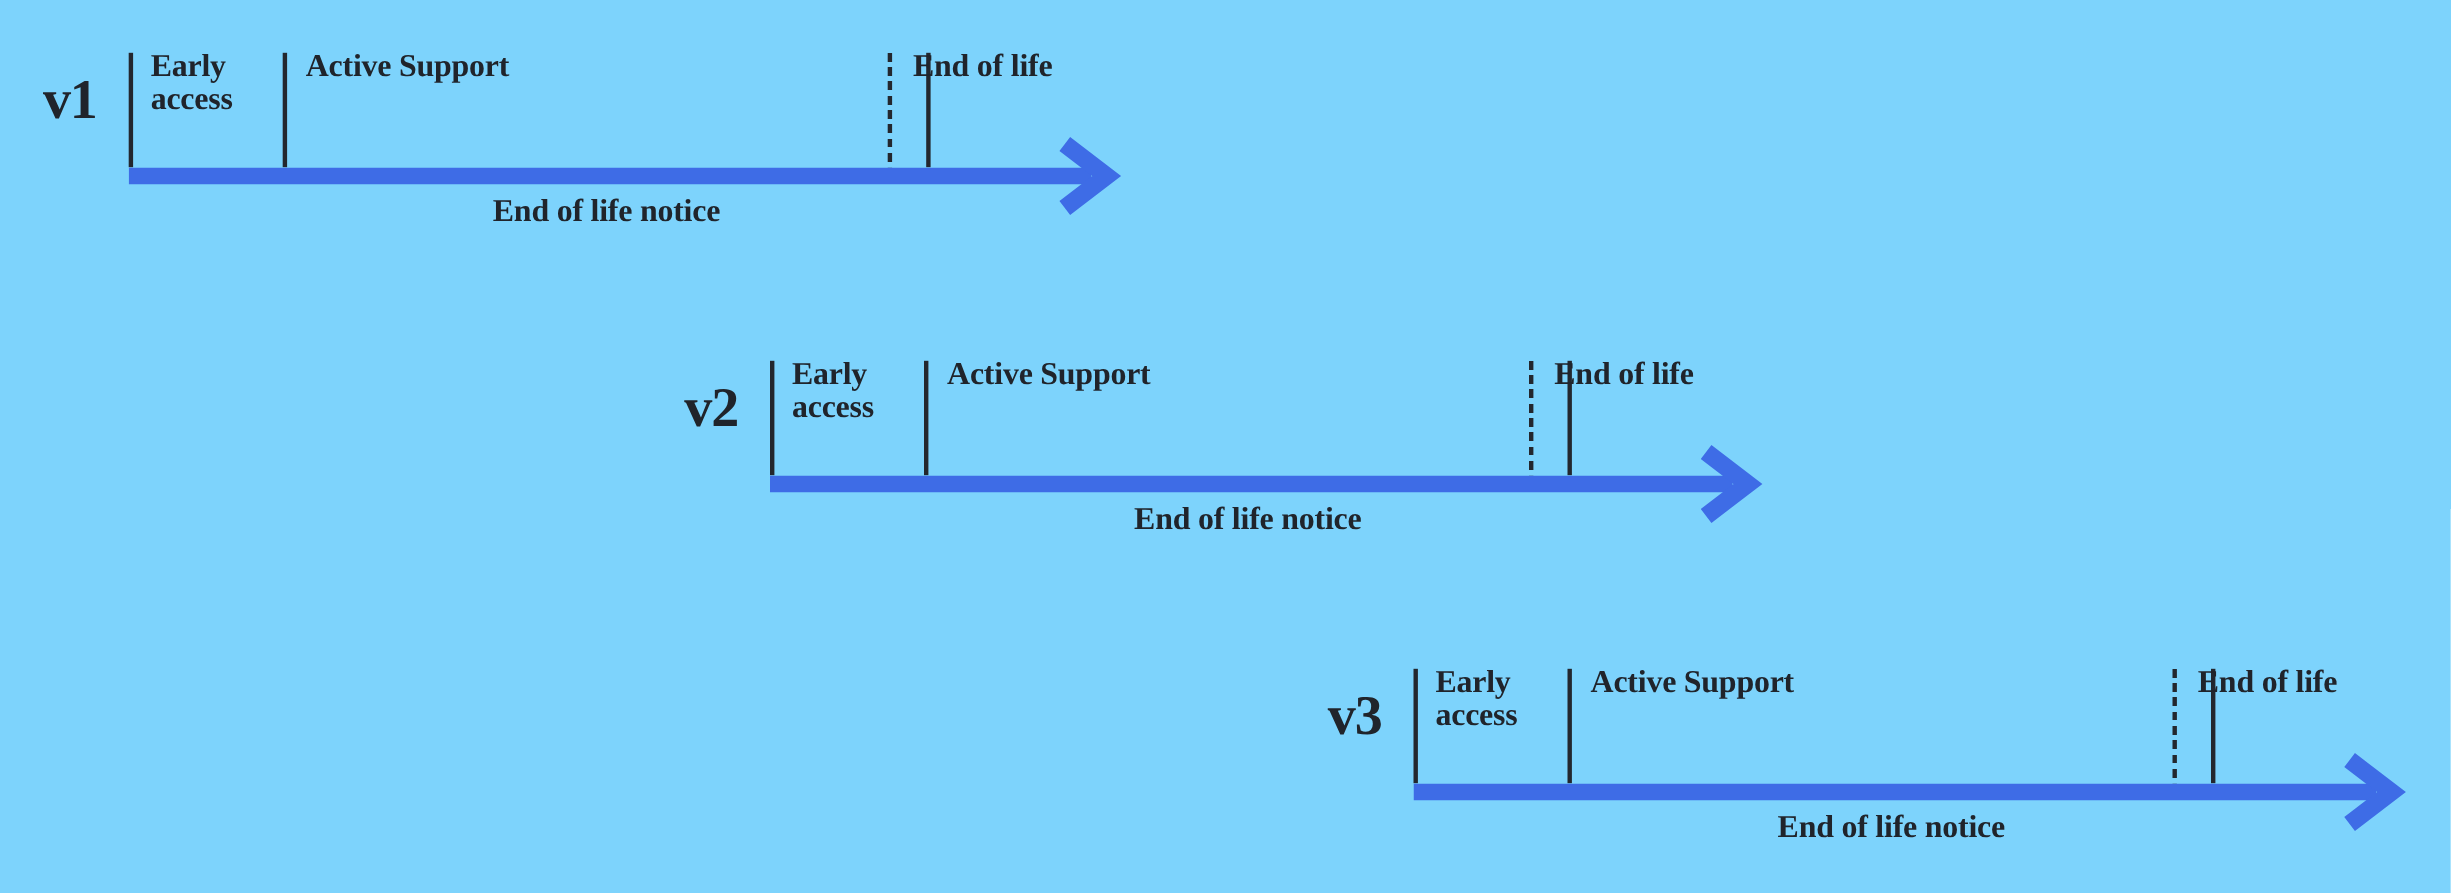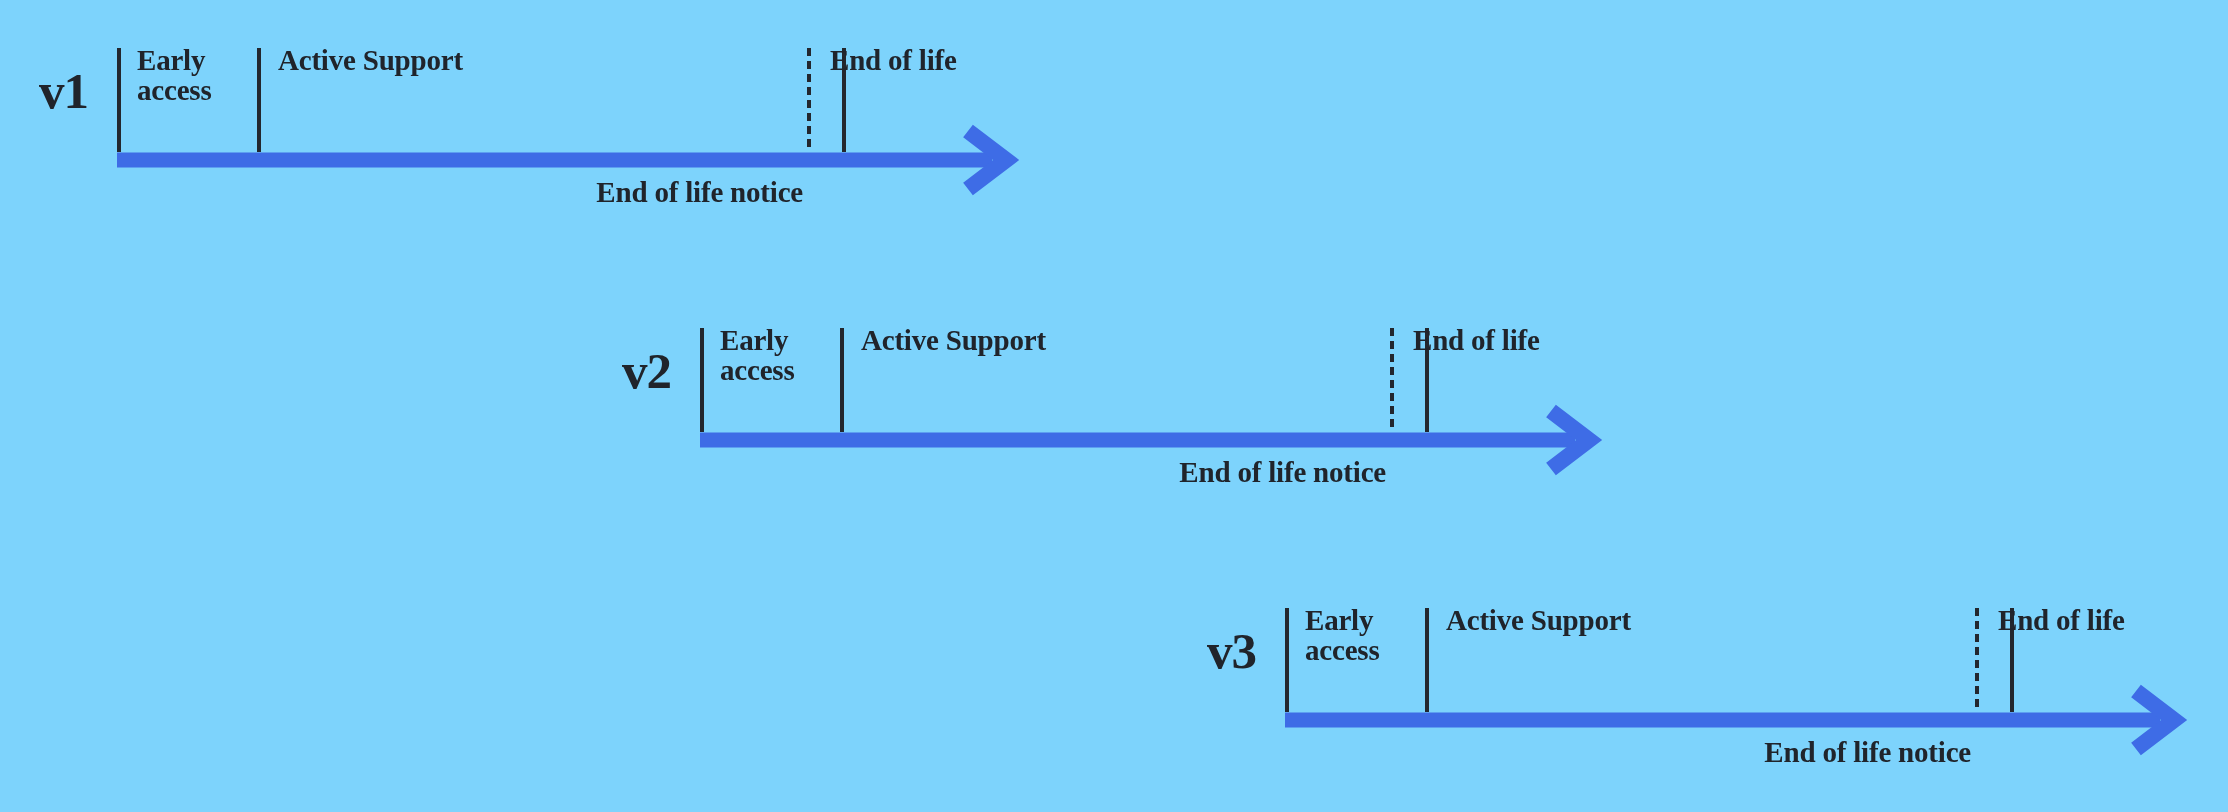--- a/index.html
+++ b/index.html
@@ -68,21 +68,20 @@
     white-space: pre-line;
   }
   .early  { left: 139px; width: 120px; }
   .active { left: 280px; width: 400px; white-space: nowrap; }
   .eol    { left: 832px; width: 300px; white-space: nowrap; }
   .notice {
     position: absolute;
     top: 129px;
     left: 450px;
     width: 355px;
-    text-align: right;
     font-size: 29px;
     font-weight: 700;
     line-height: 30px;
     letter-spacing: -0.2px;
     white-space: nowrap;
   }
   .arrow {
     position: absolute;
     left: 119px;
     top: 66px;

